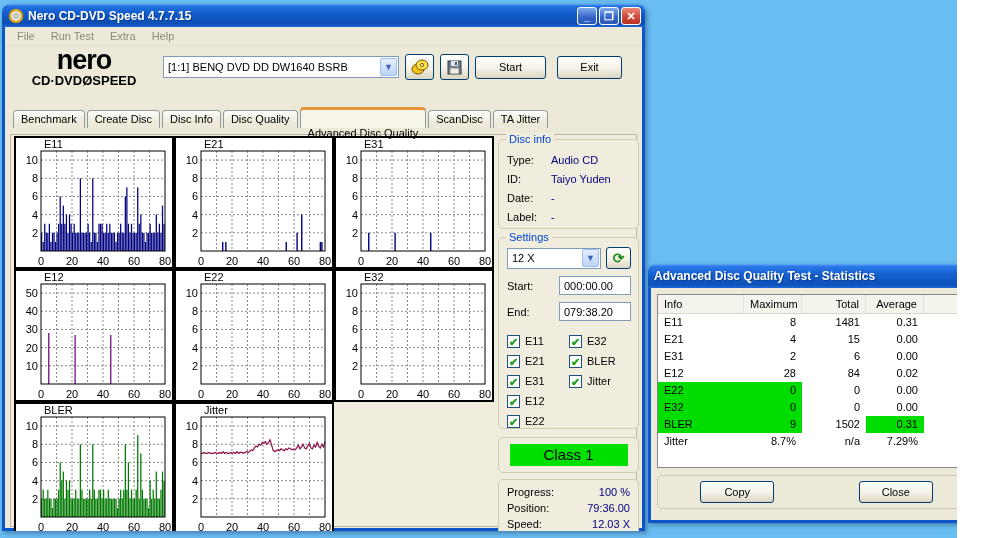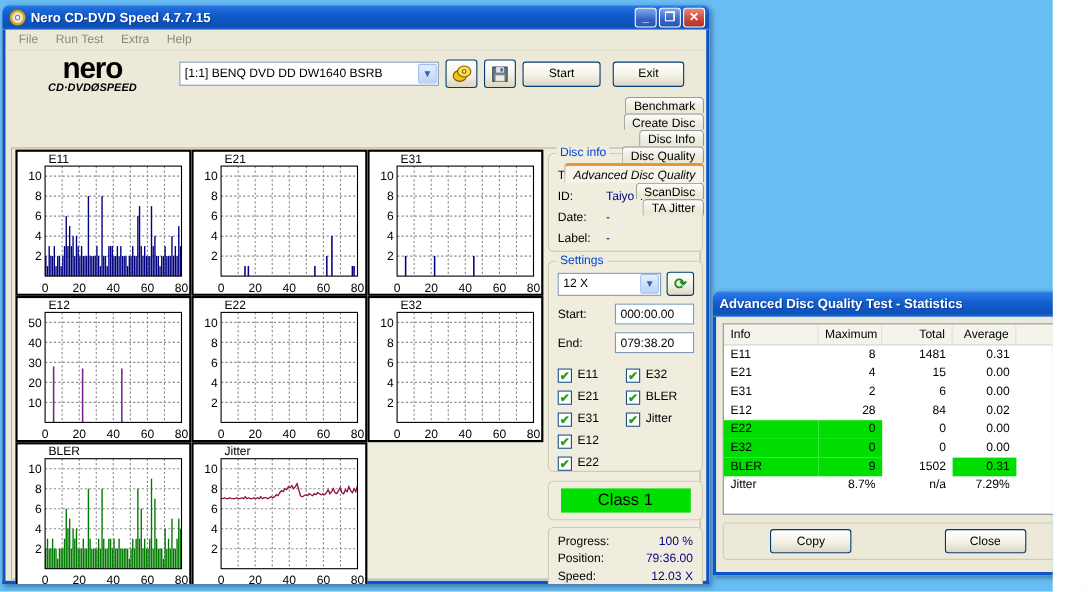--- a/index.html
+++ b/index.html
@@ -23,38 +23,38 @@
   #mainwin { left:2px; top:4px; width:643px; height:527px; }
   #mainwin .win-body { height:504px; position:relative; }
 
   .menubar { height:19px; display:flex; align-items:center; padding-left:4px;
     border-bottom:1px solid #E3E0CE; }
   .menu-item { padding:2px 8px; color:#8A8A7C; }
 
   .toolbar { height:42px; display:flex; align-items:center; }
   .logo { width:158px; text-align:center; line-height:1; }
   .logo .l1 { font-size:27px; font-weight:bold; letter-spacing:-1px; color:#000; }
-  .logo .l2 { font-size:10px; font-weight:bold; font-style:italic; letter-spacing:0; color:#000; }
+  .logo .l2 { font-size:13px; font-weight:bold; letter-spacing:0; color:#000; }
   .combo { width:236px; height:22px; background:#fff; border:1px solid #7F9DB9; display:flex;
     align-items:center; }
   .combo .ctext { flex:1; padding-left:4px; white-space:nowrap; overflow:hidden; }
   .combo .carrow { width:17px; height:18px; margin-right:1px; border:1px solid #9EBDF0; border-radius:2px;
     background:linear-gradient(180deg,#E6EEFB,#BCD4F6); color:#3A62B4; font-size:9px;
     text-align:center; line-height:17px; }
   .xpbtn { border:1px solid #003C74; border-radius:3px; height:23px;
     background:linear-gradient(180deg,#FFFFFF,#F4F2E6 55%,#DCD5C2); font-size:11px;
     font-family:"Liberation Sans",sans-serif; text-align:center; cursor:default; }
   .iconbtn { width:29px; height:26px; margin-left:6px; display:flex; align-items:center; justify-content:center; }
   #btn-start { width:71px; margin-left:6px; }
   #btn-exit { width:65px; margin-left:11px; }
 
-  .tabs { display:flex; align-items:flex-end; height:20px; margin:0 0 0 8px; position:relative; z-index:2;flex-direction:column; }
+  .tabs { display:flex; align-items:flex-end; height:20px; margin:20px 0 0 8px; position:relative; z-index:2; }
   .tab { height:18px; padding:2px 7px 0; margin-right:2px; border:1px solid #919B9C; border-bottom:none;
     border-radius:4px 4px 0 0; background:linear-gradient(180deg,#FDFDFB,#ECE9D8 70%); }
-  .tab.active { height:21px; padding-top:3px; background:#F7F5EA; border-top:3px solid #E7953A;font-style:italic; }
+  .tab.active { height:21px; padding-top:17px; background:#F7F5EA; border-top:3px solid #E7953A; }
   .tabpanel { position:absolute; left:5px; right:5px; top:107px; bottom:1px;
     border:1px solid #B9B5A2; background:#F0EDDE; }
 
   
   .charts { position:absolute; left:4px; top:2px; display:grid;
     grid-template-columns:160px 160px 160px; grid-auto-rows:133px; }
   .chart-cell { width:160px; height:133px; border:2px solid #000; background:#fff; margin:-1px 0 0 -1px; }
   .chart-cell svg text { font-family:"Liberation Sans",sans-serif; }
 
   

